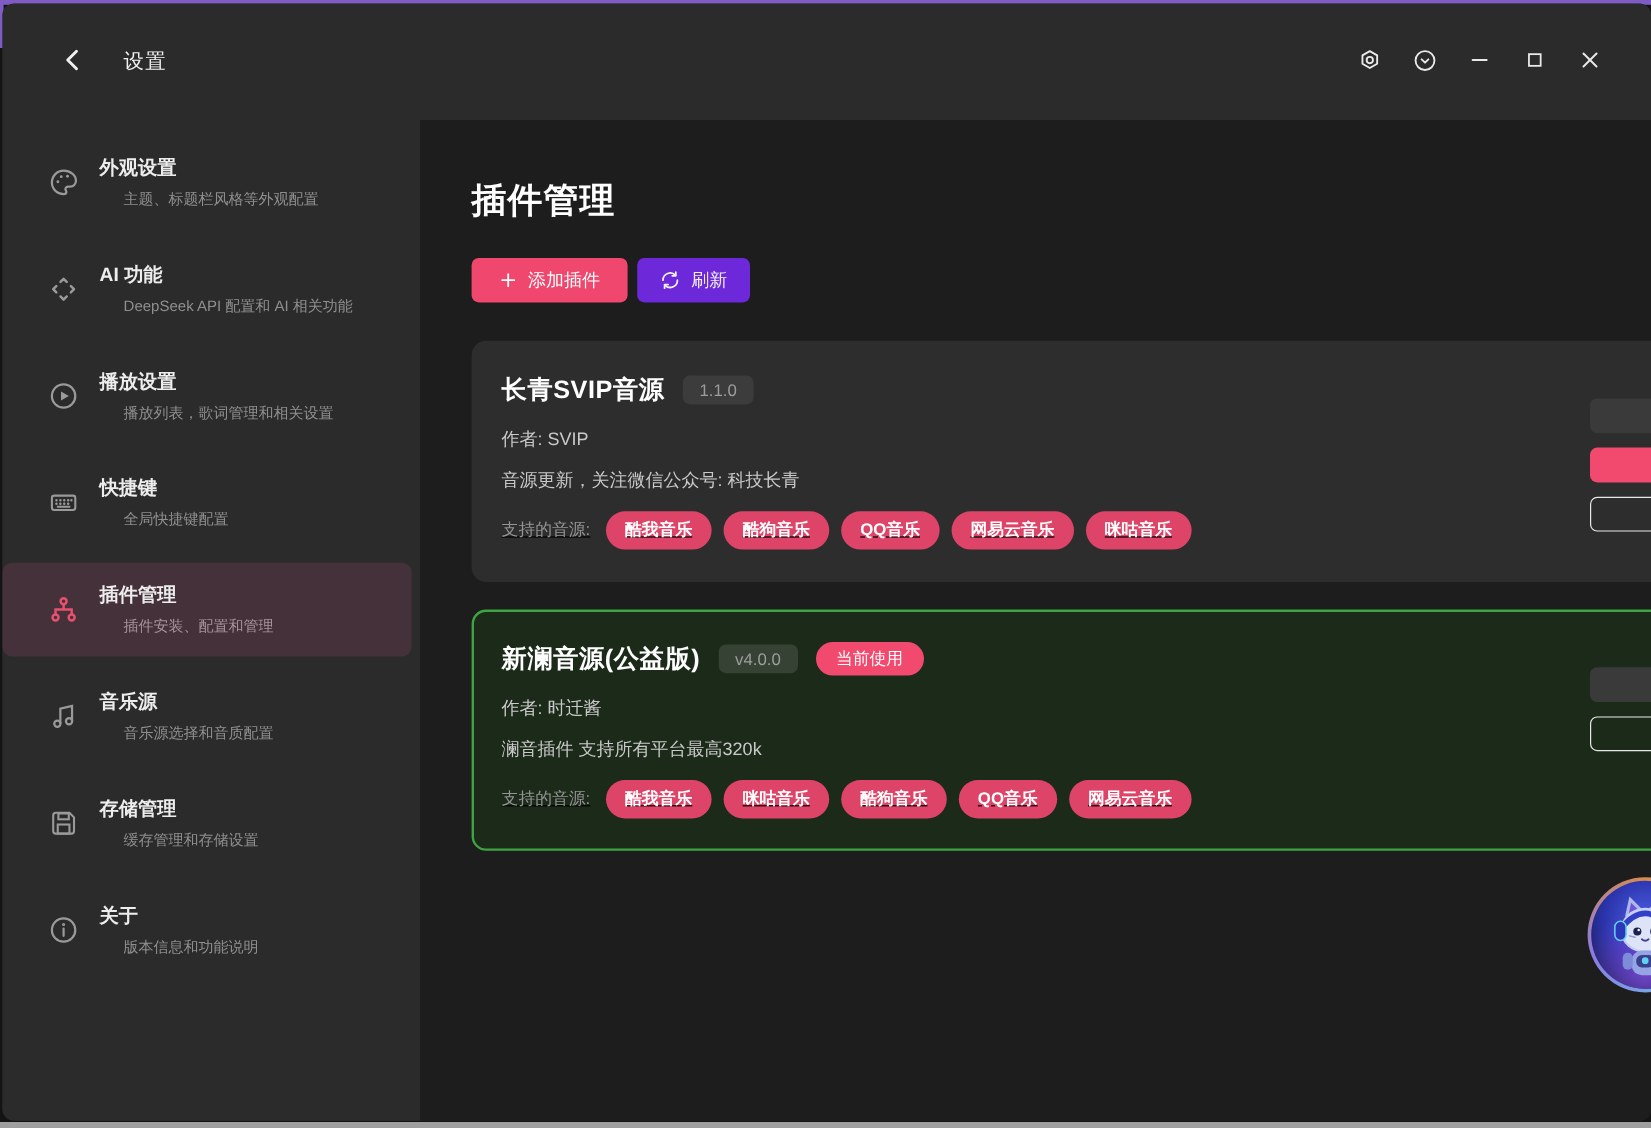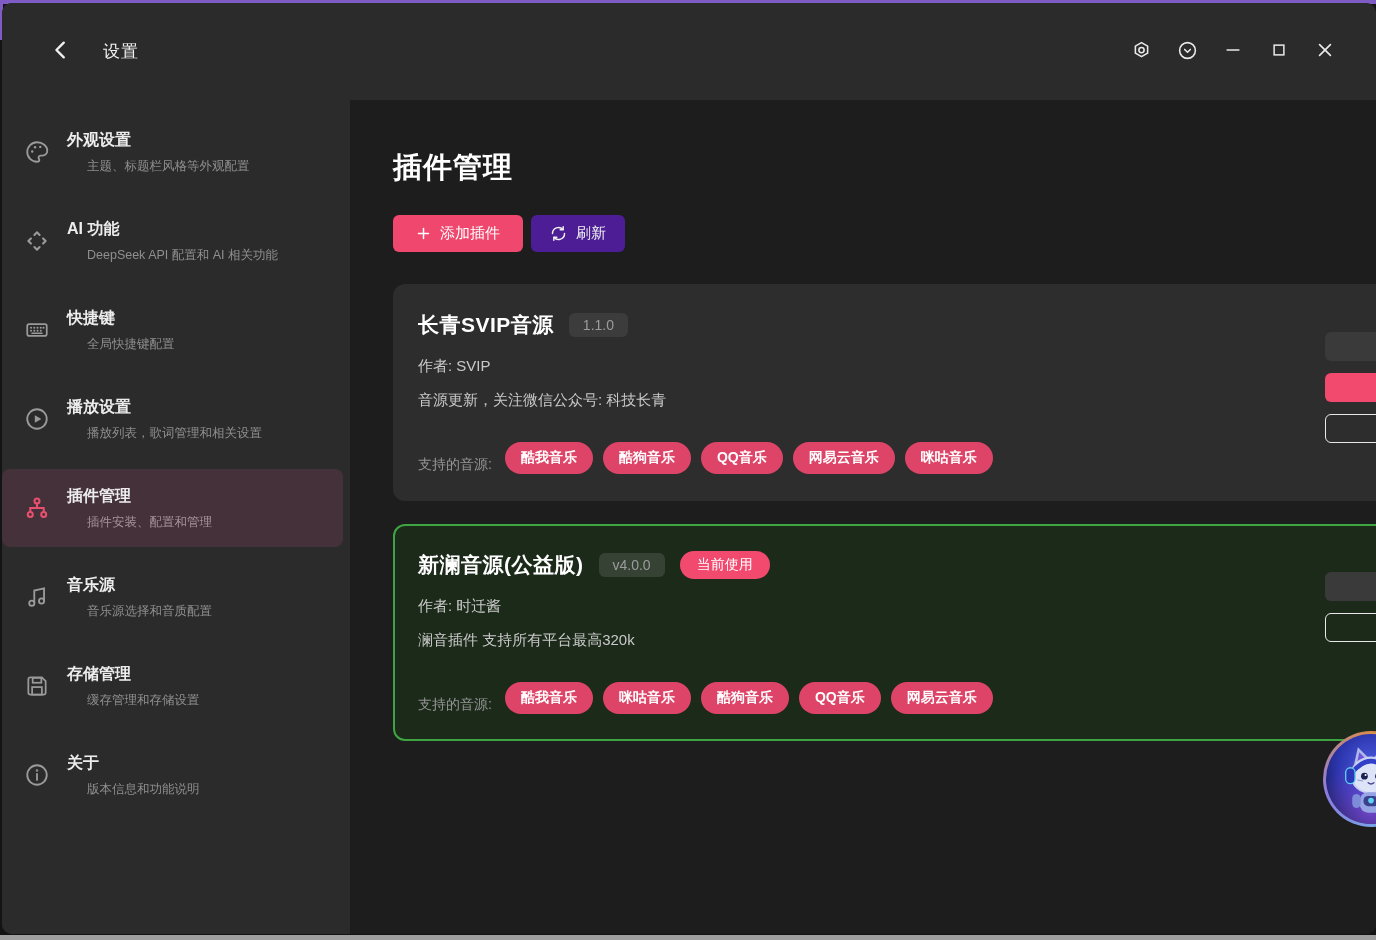--- a/index.html
+++ b/index.html
@@ -33,61 +33,61 @@
     background:none; border:none; color:#e9e9e9; cursor:pointer;
     width:34px; height:34px; display:flex; align-items:center; justify-content:center;
     border-radius:6px;
   }
 
   
   .body-row { flex:1; display:flex; min-height:0; }
   .sidebar { width:348px; flex:0 0 348px; background:#2b2b2b; padding-top:13px; }
   .side-item {
     height:78px; margin-bottom:11px; margin-right:7px;
-    display:flex; align-items:center; padding-left:22px; cursor:pointer;
+    display:flex; align-items:center; padding-left:38px; cursor:pointer;
     border-radius:8px;
   }
   .side-item .s-icon { width:26px; height:26px; color:#9a9a9a; flex:0 0 26px; }
   .side-item .s-icon svg { width:26px; height:26px; display:block; }
   .side-text { margin-left:17px; }
   .side-title { color:#ededed; font-size:16px; font-weight:700; margin-bottom:7px; }
   .side-sub { color:#8f8f8f; font-size:12.5px;margin-left:20px; }
   .side-item.selected { background:#45313a; }
   .side-item.selected .s-icon { color:#e8506e; }
   .side-item.selected .side-sub { color:#a6929a; }
 
   .main { flex:1; background:#1d1d1d; padding:48px 0 0 43px; position:relative; }
   .main h1 { color:#ffffff; font-size:29px; font-weight:700; letter-spacing:1px; }
   .toolbar { display:flex; gap:8px; margin-top:27px; }
   .btn { border:none; cursor:pointer; border-radius:6px; font-size:15px;
          display:inline-flex; align-items:center; gap:9px; font-family:inherit; }
   .btn svg { display:block; }
   .btn-add { background:#ef476d; color:#fff; padding:0 23px; height:37px; }
-  .btn-refresh { background:#4c1d95; color:#f0f0f0; padding:0 19px; height:37px; }
+  .btn-refresh { background:#6d28d9; color:#f0f0f0; padding:0 19px; height:37px; }
 
   .cards { margin-top:32px; width:1108px; display:flex; flex-direction:column; gap:23px; }
   .card {
     border-radius:12px; background:#2d2d2d; padding:27px 26px 27px 25px;
     display:flex; justify-content:space-between;
   }
   .card.active { background:#1b2a19; border:2px solid #3ea442; padding:25px 24px 25px 23px; }
   .card-title-row { display:flex; align-items:center; gap:15px; }
   .card-title { color:#ffffff; font-size:21px; font-weight:700; letter-spacing:.5px; }
   .version-badge {
     background:#3c3c3c; color:#9c9c9c; font-size:14px;
     padding:4px 14px; border-radius:6px;
   }
   .card.active .version-badge { background:rgba(255,255,255,.12); }
   .active-badge {
     background:#f2496f; color:#fff; font-size:14px;
     padding:5px 17px; border-radius:15px;
   }
   .card-author { color:#c9c9c9; font-size:15px; margin-top:18px; }
   .card-desc { color:#c9c9c9; font-size:15px; margin-top:15px; }
-  .sources-row { display:flex; align-items:flex-end; gap:10px; margin-top:32px; }
+  .sources-row { display:flex; align-items:center; gap:10px; margin-top:16px;text-decoration:underline; }
   .sources-label { color:#949494; font-size:14px; margin-right:3px; }
   .pill {
     background:#dd4468; color:#fff; font-size:14px; font-weight:700;
     padding:7px 16px; border-radius:16px; white-space:nowrap;
   }
   .card-actions { display:flex; flex-direction:column; gap:12px; width:150px; flex:0 0 150px; margin-top:21px; }
   .act-btn {
     height:29px; border-radius:6px; border:none; cursor:pointer; font-size:14px;
     display:flex; align-items:center; justify-content:center; gap:16px;
     font-family:inherit;
@@ -184,41 +184,41 @@
               <polyline points="17.6 9.6 20 12 17.6 14.4"></polyline>
             </svg>
           </span>
           <span class="side-text">
             <div class="side-title">AI 功能</div>
             <div class="side-sub">DeepSeek API 配置和 AI 相关功能</div>
           </span>
         </div>
         <div class="side-item">
           <span class="s-icon">
+            <svg viewBox="0 0 24 24" fill="none" stroke="currentColor" stroke-width="1.7">
+              <circle cx="12" cy="12" r="9"></circle>
+              <path d="M10 8.5 L16 12 L10 15.5 Z" fill="currentColor" stroke="none"></path>
+            </svg>
+          </span>
+          <span class="side-text">
+            <div class="side-title">播放设置</div>
+            <div class="side-sub">播放列表，歌词管理和相关设置</div>
+          </span>
+        </div>
+        <div class="side-item">
+          <span class="s-icon">
             <svg viewBox="0 0 24 24" fill="none" stroke="currentColor" stroke-width="1.6">
               <rect x="3" y="6.5" width="18" height="11" rx="1.8"></rect>
               <path d="M6.5 10h.01M9.5 10h.01M12.5 10h.01M15.5 10h.01M18 10h.01M6.5 12.7h.01M9.5 12.7h.01M12.5 12.7h.01M15.5 12.7h.01" stroke-width="1.9" stroke-linecap="round"></path>
               <line x1="7.5" y1="15" x2="16.5" y2="15" stroke-linecap="round"></line>
             </svg>
           </span>
           <span class="side-text">
             <div class="side-title">快捷键</div>
             <div class="side-sub">全局快捷键配置</div>
-          </span>
-        </div>
-        <div class="side-item">
-          <span class="s-icon">
-            <svg viewBox="0 0 24 24" fill="none" stroke="currentColor" stroke-width="1.7">
-              <circle cx="12" cy="12" r="9"></circle>
-              <path d="M10 8.5 L16 12 L10 15.5 Z" fill="currentColor" stroke="none"></path>
-            </svg>
-          </span>
-          <span class="side-text">
-            <div class="side-title">播放设置</div>
-            <div class="side-sub">播放列表，歌词管理和相关设置</div>
           </span>
         </div>
         <div class="side-item selected">
           <span class="s-icon">
             <svg viewBox="0 0 24 24" fill="none" stroke="currentColor" stroke-width="1.9">
               <circle cx="12" cy="5.6" r="2.3"></circle>
               <circle cx="5.8" cy="18" r="2.3"></circle>
               <circle cx="18.2" cy="18" r="2.3"></circle>
               <path d="M12 8v4M12 12H5.8v3.4M12 12h6.2v3.4"></path>
             </svg>

